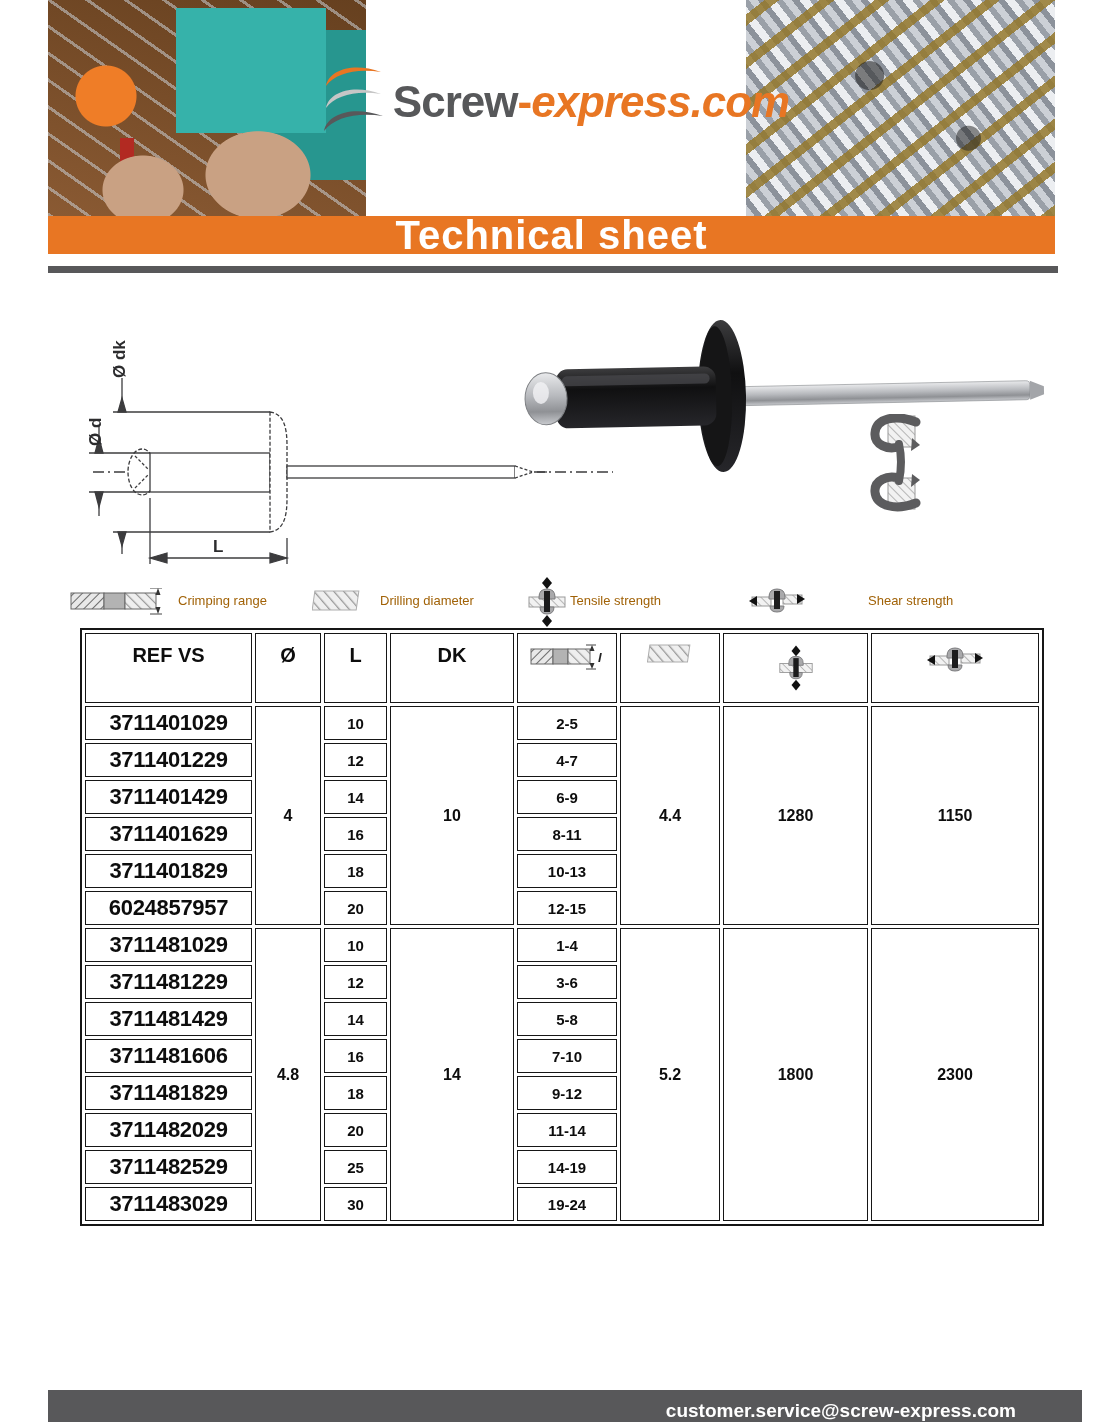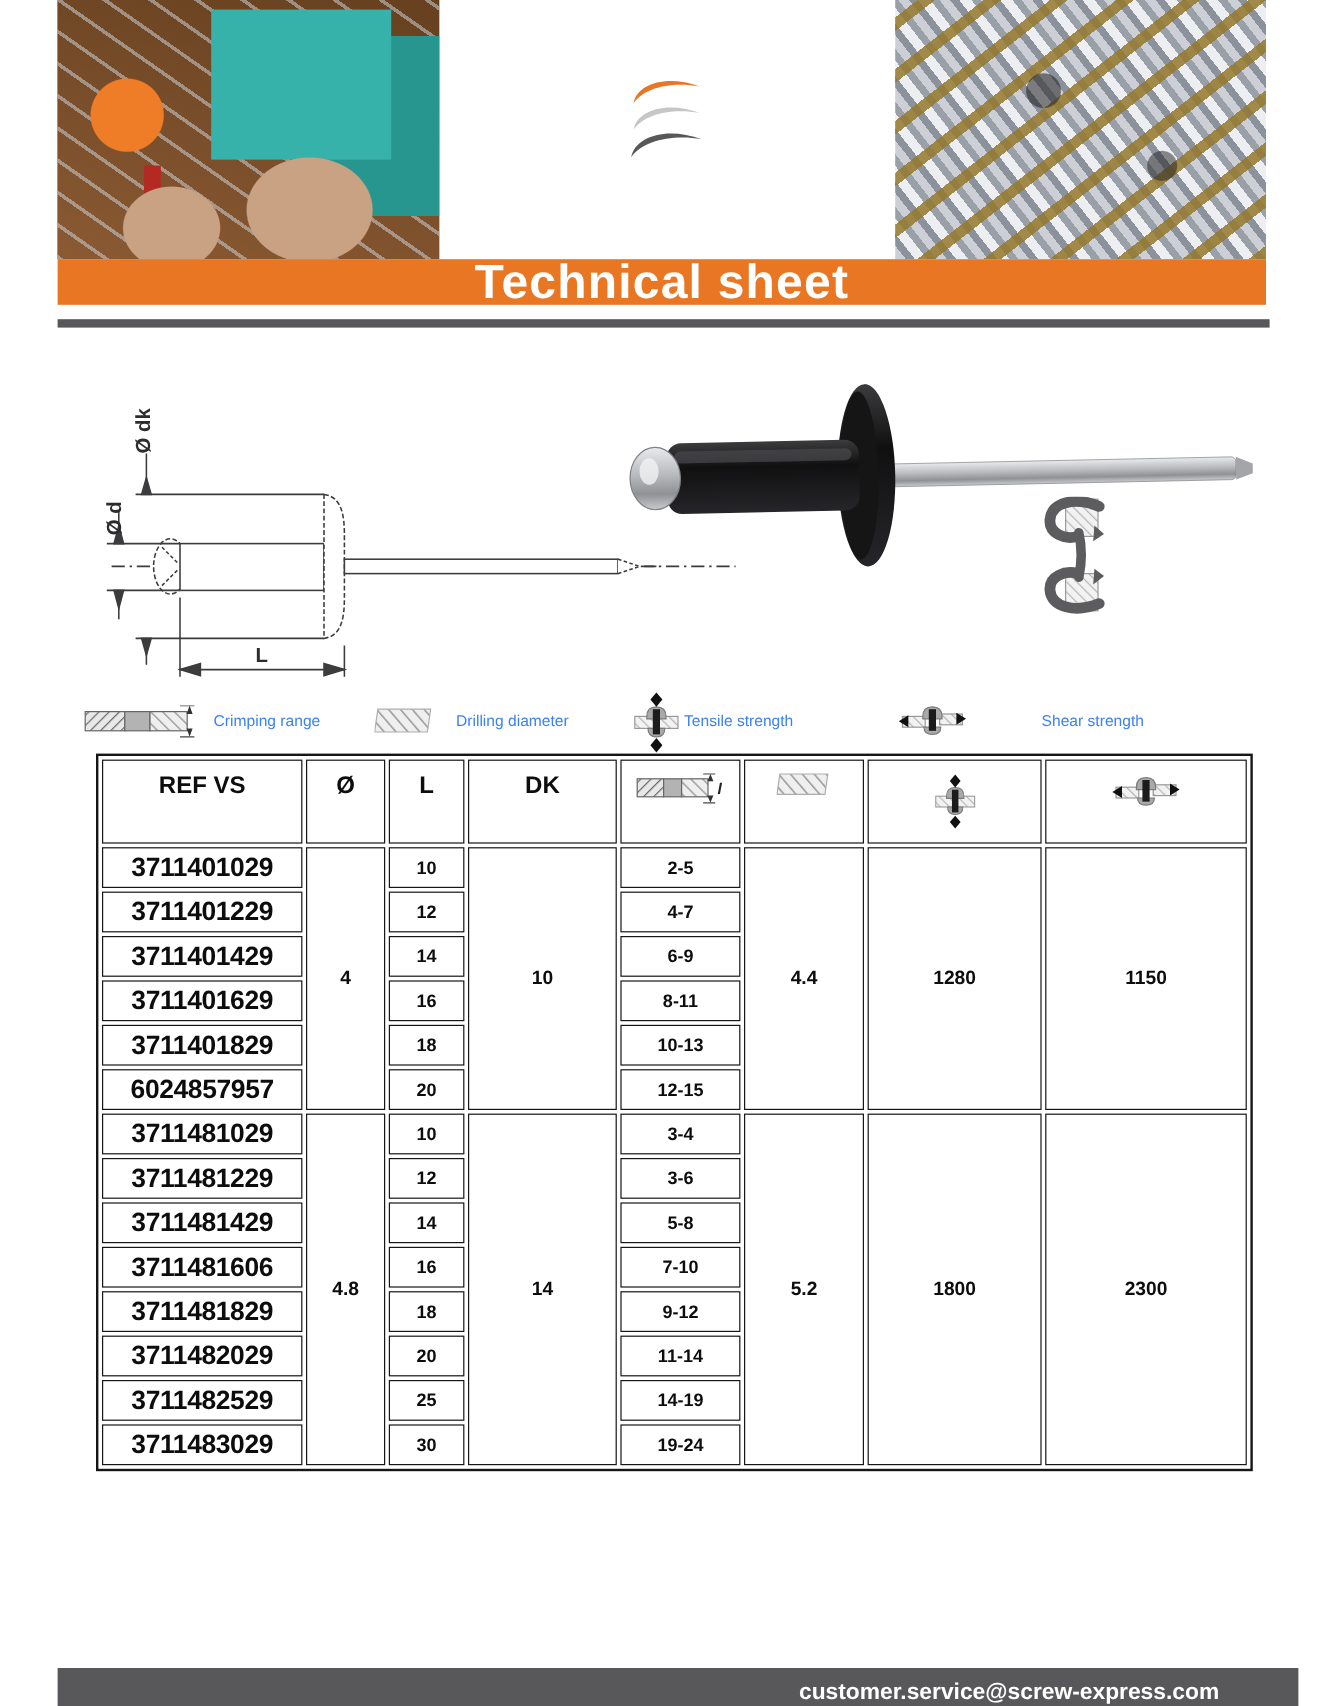--- a/index.html
+++ b/index.html
@@ -35,21 +35,21 @@
   .logo-text .g{color:#57585a;}
   .logo-text .o{color:#e87623;}
   .logo-text .it{font-style:italic;}
 
   .banner{left:48px;top:216px;width:1007px;height:38px;background:#e87623;
     display:flex;align-items:center;justify-content:center;}
   .banner-title{color:#fff;font-size:40px;font-weight:700;letter-spacing:1px;}
   .banner-shadow{left:48px;top:266px;width:1010px;height:7px;background:#58585a;}
 
   
-  .legend-label{font-size:13px;color:#3b82f6;}
+  .legend-label{font-size:13px;color:#a16207;}
 
   
   table.spec{position:absolute;left:80px;top:628px;width:935px;
     border-collapse:separate;border-spacing:3px;border:2px solid #161616;
     table-layout:fixed;}
   table.spec th, table.spec td{border:1.5px solid #161616;text-align:center;
     font-weight:700;color:#0d0d0d;padding:0;}
   table.spec th{height:58px;vertical-align:top;padding-top:10px;font-size:20px;}
   td.cell-s{height:32px;font-size:15px;}
   td.cell-ref{height:32px;font-size:22px;letter-spacing:-0.3px;margin-left:16px;}
@@ -88,20 +88,21 @@
 
 <div class="abs logo-wrap">
   <div class="logo-inner">
     <span>
       <svg width="62" height="72" viewBox="0 0 62 72">
         <path d="M58 8 C30 -2 6 6 3 22 C12 9 34 4 58 8 Z" fill="#e87623"></path>
         <path d="M58 30 C30 20 6 28 3 44 C12 31 34 26 58 30 Z" fill="#c6c6c6"></path>
         <path d="M60 52 C30 41 4 50 1 67 C11 53 35 48 60 52 Z" fill="#58585a"></path>
       </svg>
     </span>
+    <span class="logo-text"><span class="g">Screw</span><span class="o">-</span><span class="o it">express.com</span></span>
   </div>
 </div>
 
 <div class="abs banner">
   <span class="banner-title">Technical sheet</span>
 </div>
 <div class="abs banner-shadow"></div>
 
 <div class="abs" style="left:85px;top:318px">
   <svg width="535" height="258" viewBox="0 0 535 258">
@@ -327,21 +328,21 @@
         <td class="cell-ref">6024857957</td>
         <td class="cell-s">20</td>
         <td class="cell-s">12-15</td>
       </tr>
 
   <tr>
         <td class="cell-ref">3711481029</td>
         <td class="cell-m" rowspan="8">4.8</td>
         <td class="cell-s">10</td>
         <td class="cell-m" rowspan="8">14</td>
-        <td class="cell-s">3-4</td>
+        <td class="cell-s">1-4</td>
         <td class="cell-m" rowspan="8">5.2</td>
         <td class="cell-m" rowspan="8">1800</td>
         <td class="cell-m" rowspan="8">2300</td>
       </tr>
   <tr>
         <td class="cell-ref">3711481229</td>
         <td class="cell-s">12</td>
         <td class="cell-s">3-6</td>
       </tr>
   <tr>

